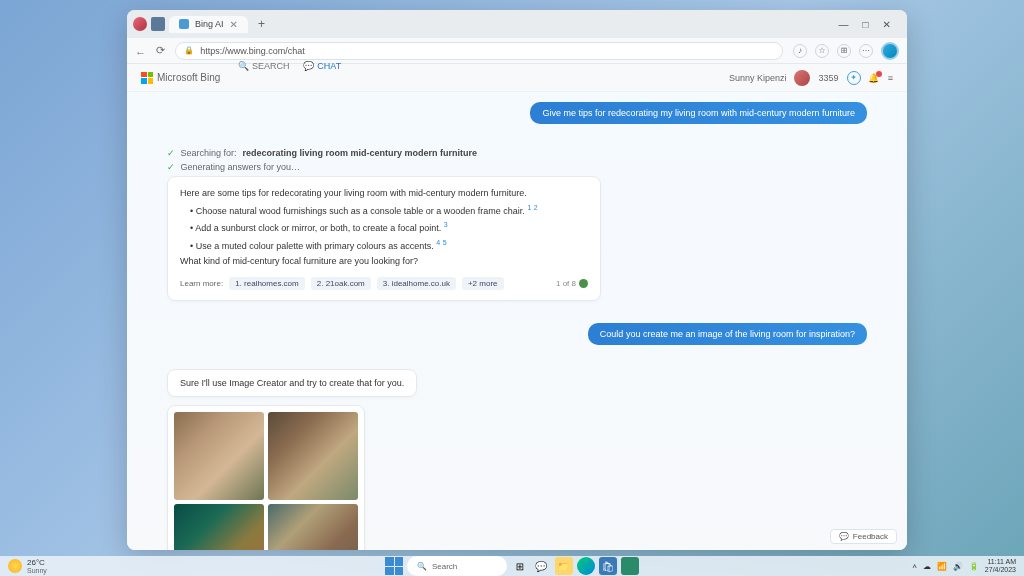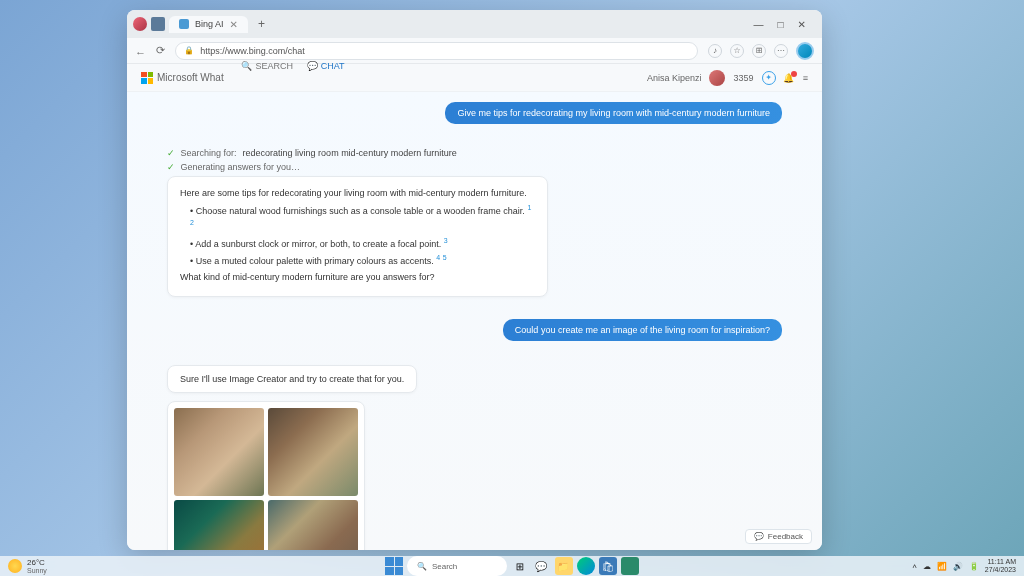--- a/index.html
+++ b/index.html
@@ -1,17 +1,17 @@
 <!DOCTYPE html>
 <html><head>
 <meta charset="utf-8">
 <style>
 *{margin:0;padding:0;box-sizing:border-box;font-family:"Segoe UI",sans-serif}
 body{width:1024px;height:576px;background:linear-gradient(135deg,#7ba5d4 0%,#a8c8e8 50%,#6ca5b8 100%);overflow:hidden;position:relative}
-.browser{position:absolute;top:10px;left:127px;width:695px;height:540px;background:#f7f9fb;border-radius:8px;box-shadow:0 8px 30px rgba(0,0,0,.2);display:flex;flex-direction:column;overflow:hidden}
+.browser{position:absolute;top:10px;left:127px;width:780px;height:540px;background:#f7f9fb;border-radius:8px;box-shadow:0 8px 30px rgba(0,0,0,.2);display:flex;flex-direction:column;overflow:hidden}
 .tabbar{height:28px;background:#e8ecef;display:flex;align-items:center;padding:0 6px;gap:4px}
 .profile-dot{width:14px;height:14px;border-radius:50%;background:linear-gradient(135deg,#e67,#a34)}
 .tab-icon-sq{width:14px;height:14px;background:#5b7a99;border-radius:2px}
 .tab{display:flex;align-items:center;gap:6px;background:#f7f9fb;padding:3px 10px;border-radius:6px 6px 0 0;font-size:9px;color:#444}
 .tab .favicon{width:10px;height:10px;background:#4a9ad4;border-radius:2px}
 .tab-close{font-size:10px;color:#888;cursor:pointer}
 .tab-new{font-size:12px;color:#666;padding:0 6px;cursor:pointer}
 .winctrl{margin-left:auto;display:flex;gap:14px;padding-right:10px;color:#555;font-size:10px}
 .winctrl span{cursor:pointer}
 .addrbar{height:26px;background:#f7f9fb;display:flex;align-items:center;padding:0 8px;gap:10px;border-bottom:1px solid #e6e9ec}
@@ -31,21 +31,21 @@
 .avatar{width:16px;height:16px;border-radius:50%;background:linear-gradient(135deg,#d77,#a44)}
 .points-badge{border:1px solid #3aa0e8;color:#3aa0e8;border-radius:50%;width:14px;height:14px;display:flex;align-items:center;justify-content:center;font-size:8px}
 .bell{position:relative}
 .bell-dot{position:absolute;top:-2px;right:-2px;width:6px;height:6px;background:#e44;border-radius:50%}
 .chat-area{flex:1;overflow-y:auto;padding:10px 40px;position:relative;background:linear-gradient(180deg,#f5faff 0%,#f7f9fb 100%)}
 .chat-area::-webkit-scrollbar{width:6px}
 .chat-area::-webkit-scrollbar-thumb{background:#c6cdd4;border-radius:3px}
 .user-msg{background:linear-gradient(90deg,#2c7fd4,#3590e0);color:#fff;font-size:9px;padding:6px 12px;border-radius:10px;max-width:60%;margin-left:auto;margin-bottom:24px;width:fit-content}
 .status-line{display:flex;align-items:center;gap:6px;font-size:9px;color:#666;margin-bottom:4px}
 .check{color:#4a3;font-size:9px}
-.status-line b{font-weight:400;color:#444}
+.status-line b{font-weight:700;color:#444}
 .answer-card{background:#fff;border:1px solid #e5e9ed;border-radius:8px;padding:10px 12px;max-width:62%;box-shadow:0 1px 3px rgba(0,0,0,.04);margin-bottom:22px}
 .answer-card p{font-size:9px;color:#333;line-height:1.5;margin-bottom:2px}
 .answer-card .bullet{padding-left:10px}
 .sup{color:#2490d8;font-size:7px;vertical-align:super;cursor:pointer}
 .learnmore{display:flex;align-items:center;gap:6px;font-size:8px;color:#666;margin-top:8px;flex-wrap:wrap}
 .src-chip{background:#eef3f7;padding:2px 6px;border-radius:3px;color:#446;cursor:pointer}
 .turn-count{margin-left:auto;display:flex;align-items:center;gap:3px;font-size:8px;color:#888}
 .turn-dot{width:9px;height:9px;background:#4a8f4a;border-radius:50%}
 .small-answer{background:#fff;border:1px solid #e5e9ed;border-radius:8px;padding:8px 12px;width:fit-content;font-size:9px;color:#333;margin-bottom:8px;box-shadow:0 1px 3px rgba(0,0,0,.04)}
 .img-grid-card{background:#fff;border:1px solid #e5e9ed;border-radius:8px;padding:6px;width:198px;box-shadow:0 1px 3px rgba(0,0,0,.04);margin-bottom:10px}
@@ -104,28 +104,28 @@
   </div>
 
   <div class="bingbar">
     <div class="ms-logo">
       <div class="ms-sq">
           <div></div>
           <div></div>
           <div></div>
           <div></div>
         </div>
-      <span>Microsoft What</span>
+      <span>Microsoft Bing</span>
     </div>
     <div class="bing-tabs">
       <span>🔍 <span>SEARCH</span></span>
       <span class="active">💬 <span>CHAT</span></span>
     </div>
     <div class="bing-user">
-      <span>Anisa Kipenzi</span>
+      <span>Sunny Kipenzi</span>
       <div class="avatar"></div>
       <span>3359</span>
       <span class="points-badge">✦</span>
       <span class="bell">🔔<span class="bell-dot"></span></span>
       <span>≡</span>
     </div>
   </div>
 
   <div class="chat-area">
     <div class="user-msg">Give me tips for redecorating my living room with mid-century modern furniture</div>
@@ -138,21 +138,32 @@
     <div class="status-line">
       <span class="check">✓</span>
       <span>Generating answers for you…</span>
     </div>
 
     <div class="answer-card">
       <p>Here are some tips for redecorating your living room with mid-century modern furniture.</p>
       <p class="bullet">• <span>Choose natural wood furnishings such as a console table or a wooden frame chair.</span> <span class="sup">1</span> <span class="sup">2</span></p>
       <p class="bullet">• <span>Add a sunburst clock or mirror, or both, to create a focal point.</span> <span class="sup">3</span></p>
       <p class="bullet">• <span>Use a muted colour palette with primary colours as accents.</span> <span class="sup">4</span> <span class="sup">5</span></p>
-      <p>What kind of mid-century modern furniture are you answers for?</p>
+      <p>What kind of mid-century focal furniture are you looking for?</p>
+      <div class="learnmore">
+        <span>Learn more:</span>
+        <span class="src-chip">1. realhomes.com</span>
+        <span class="src-chip">2. 21oak.com</span>
+        <span class="src-chip">3. idealhome.co.uk</span>
+        <span class="src-chip">+2 more</span>
+        <span class="turn-count">
+            <span>1 of 8</span>
+            <span class="turn-dot"></span>
+          </span>
+      </div>
     </div>
 
     <div class="user-msg">Could you create me an image of the living room for inspiration?</div>
 
     <div class="small-answer">Sure I'll use Image Creator and try to create that for you.</div>
 
     <div class="img-grid-card">
       <div class="img-grid">
         <div class="gen-img gi1"></div>
         <div class="gen-img gi2"></div>

